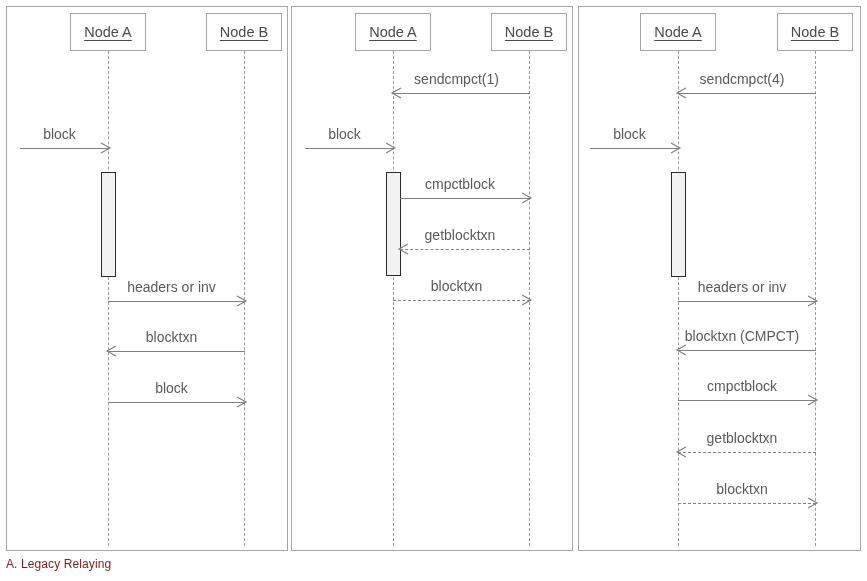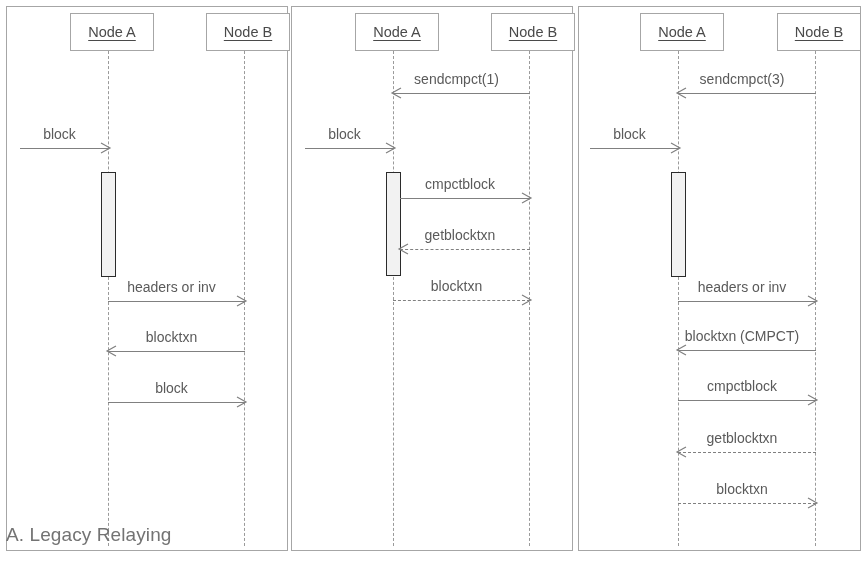--- a/index.html
+++ b/index.html
@@ -28,35 +28,35 @@
     border: 1px solid #a6a6a6;
     box-sizing: border-box;
     background: #ffffff;
   }
   #panel-a { left: 6px;   width: 282px; }
   #panel-b { left: 291px; width: 282px; }
   #panel-c { left: 578px; width: 283px; }
 
   .caption {
     position: absolute;
-    top: 524px;
-    font-size: 19px;
-    color: #737373;
+    top: 557px;
+    font-size: 12px;
+    color: #7f1d1d;
     white-space: nowrap;
     letter-spacing: 0.1px;
   }
   #caption-a { left: 6px; }
   #caption-b { left: 291px; }
   #caption-c { left: 578px; }
 
   
   .actor-box {
     position: absolute;
     top: 6px;
-    width: 84px;
+    width: 76px;
     height: 38px;
     border: 1px solid #a6a6a6;
     box-sizing: border-box;
     background: #ffffff;
     display: flex;
     align-items: center;
     justify-content: center;
   }
   .actor-label {
     font-size: 14.5px;
@@ -259,21 +259,21 @@
 
     <div class="activation" style="left:91.5px; top:165px; height:105px;"></div>
 
     <div class="msg left" style="left:99px; width:138px; top:86px;">
       <div class="line"></div>
       <div class="head">
         <svg width="9" height="10" viewBox="0 0 9 10">
             <polyline points="9,0 0,5 9,10" fill="none" stroke="#808080" stroke-width="1.2"></polyline>
           </svg>
       </div>
-      <div class="label">sendcmpct(3)</div>
+      <div class="label">sendcmpct(4)</div>
     </div>
 
     <div class="msg right" style="left:11px; width:89px; top:141px;">
       <div class="line"></div>
       <div class="head">
         <svg width="9" height="10" viewBox="0 0 9 10">
             <polyline points="0,0 9,5 0,10" fill="none" stroke="#808080" stroke-width="1.2"></polyline>
           </svg>
       </div>
       <div class="label">block</div>

